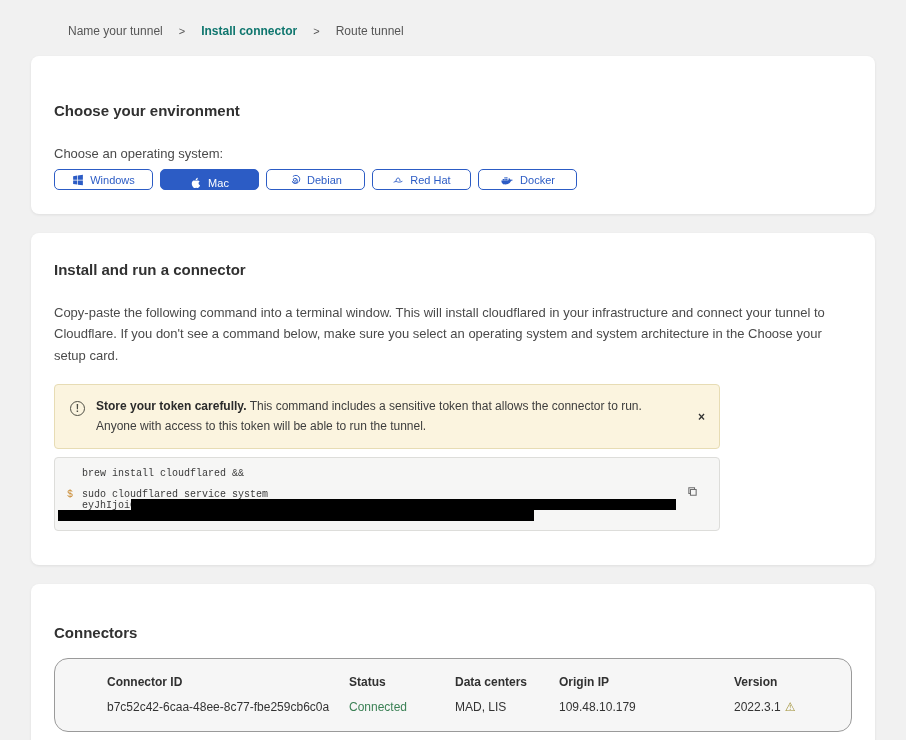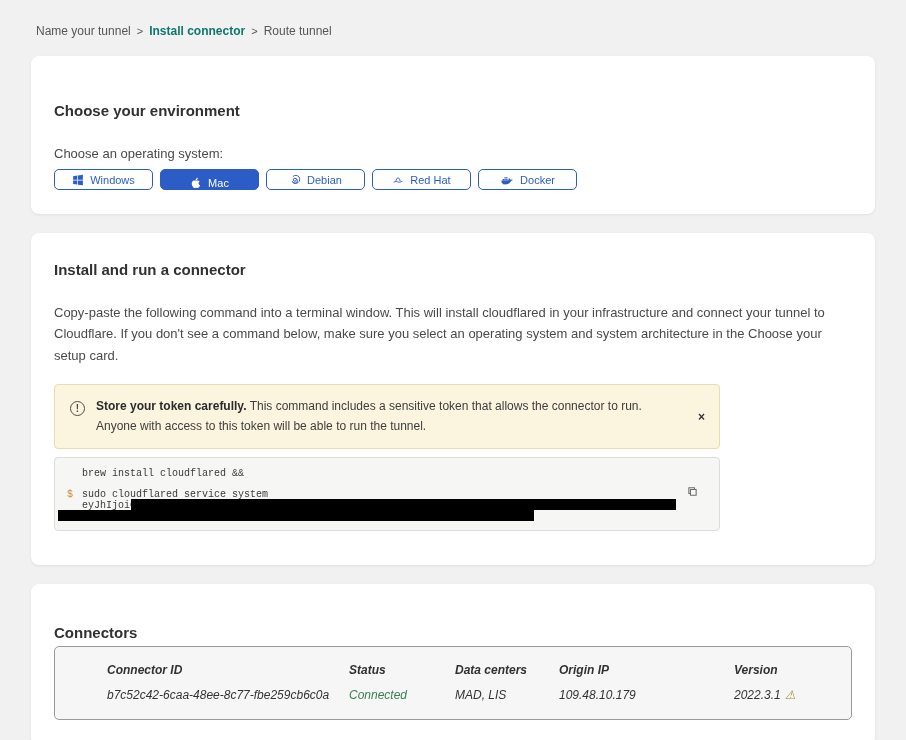--- a/index.html
+++ b/index.html
@@ -10,21 +10,22 @@
     color:#313131;
     overflow:hidden;
   }
   
   .breadcrumb {
     padding:24px 0 0 36px;
     font-size:12px;
     color:#565656;
     display:flex;
     align-items:center;
-    gap:6px;
+    gap:16px;
+    margin-left:32px;
   }
   .crumb { cursor:default; }
   .crumb.active { font-weight:bold; color:#0f766e; }
   .crumb-sep { color:#565656; font-size:11px; }
   
   .card {
     background:#ffffff;
     border-radius:8px;
     margin:0 31px;
     box-shadow:0 1px 3px rgba(0,0,0,.08);
@@ -105,26 +106,25 @@
   .code-token { position:absolute; left:27px; top:42px; white-space:pre; }
   .redact-1 { position:absolute; left:76px; top:41px; width:545px; height:11px; background:#000; }
   .redact-2 { position:absolute; left:3px;  top:52px; width:476px; height:11px; background:#000; }
   .copy-btn {
     position:absolute; right:20px; top:27px;
     background:none; border:none; cursor:pointer;
     color:#6d6d6d; padding:0;
   }
   
   .conn-table {
-    margin-top:5px;
+    margin-top:17px;
     border:1px solid #9a9a9a;
-    border-radius:5px;
+    border-radius:14px;
     background:#f6f6f6;
     padding:16px 0 17px 52px;
-    font-style:italic;
   }
   .t-head, .t-row {
     display:grid;
     grid-template-columns:242px 106px 104px 175px 1fr;
     font-size:12px;
     align-items:center;
   }
   .t-head { font-weight:bold; color:#313131; }
   .t-row { margin-top:11px; color:#333333; }
   .status-ok { color:#3b8155; }

